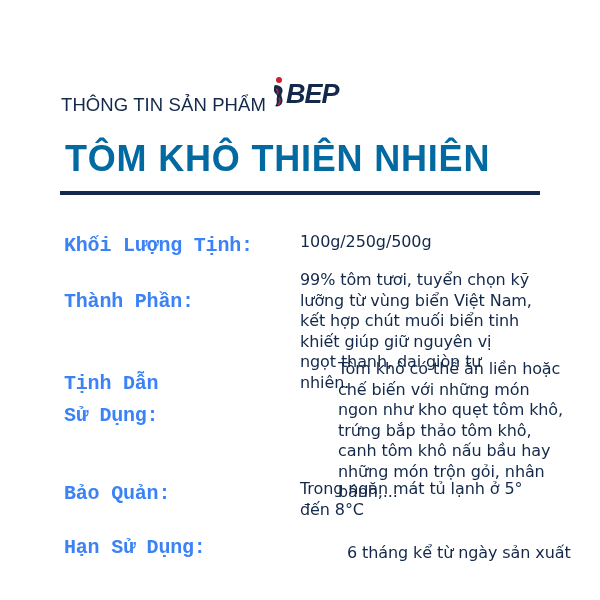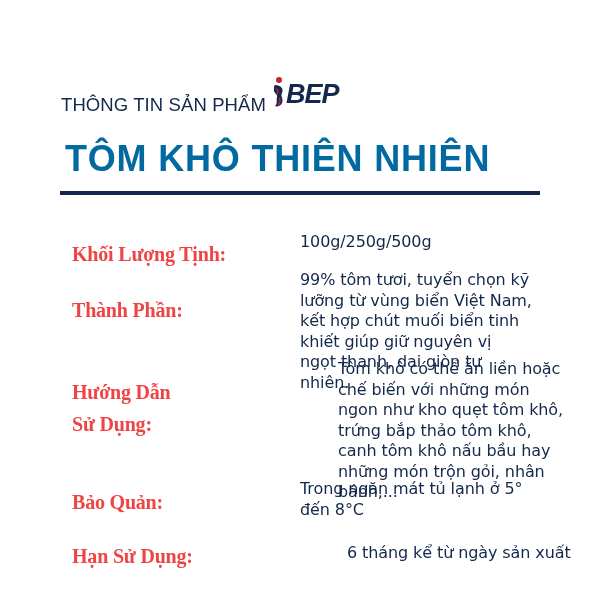--- a/index.html
+++ b/index.html
@@ -23,23 +23,23 @@
     .title {
       position: absolute; left: 60px; top: 132px; margin: 5px;
       font-family: "Liberation Sans", sans-serif; font-weight: bold; font-size: 36px;
       color: #0369a1; letter-spacing: 0.8px; line-height: 44px;
     }
     .divider {
       position: absolute; left: 60px; top: 191px; width: 480px; height: 4px; background: #13284a;
     }
     .row { position: absolute; left: 60px; width: 480px; }
     .label {
-      position: absolute; left: 0; margin: 12px;
-      font-family: Liberation Serif, serif; font-weight: bold; font-size: 20px;
-      color: #ef4444; line-height: 36px; letter-spacing: -0.2px;
+      position: absolute; left: 0; margin: 4px;
+      font-family: Liberation Mono, monospace; font-weight: bold; font-size: 20px;
+      color: #3b82f6; line-height: 36px; letter-spacing: -0.2px;
     }
     .value {
       position: absolute; left: 240px; width: 232px; margin: 0;
       font-family: "DejaVu Sans", sans-serif; font-size: 16px; color: #13284a;
       line-height: 20.5px; letter-spacing: -0.1px;
     }
   </style>
 </head>
 <body>
 
@@ -61,21 +61,21 @@
   <p class="label" style="top:0;">Khối Lượng Tịnh:</p>
   <p class="value" style="top:8px;">100g/250g/500g</p>
 </div>
 
 <div class="row" style="top:280px;">
   <p class="label" style="top:0;">Thành Phần:</p>
   <p class="value" style="top:-10px;">99% tôm tươi, tuyển chọn kỹ lưỡng từ vùng biển Việt Nam, kết hợp chút muối biển tinh khiết giúp giữ nguyên vị ngọt thanh, dai giòn tự nhiên.</p>
 </div>
 
 <div class="row" style="top:362px;">
-  <p class="label" style="top:0;">Hướng Dẫn</p>
+  <p class="label" style="top:0;">Tịnh Dẫn</p>
   <p class="label" style="top:32px;">Sử Dụng:</p>
   <p class="value" style="top:-3px;margin-left:38px;">Tôm khô có thể ăn liền hoặc chế biến với những món ngon như kho quẹt tôm khô, trứng bắp thảo tôm khô, canh tôm khô nấu bầu hay những món trộn gỏi, nhân bánh,...</p>
 </div>
 
 <div class="row" style="top:472px;">
   <p class="label" style="top:0;">Bảo Quản:</p>
   <p class="value" style="top:7px;">Trong ngăn mát tủ lạnh ở 5° đến 8°C</p>
 </div>
 
 <div class="row" style="top:526px;">

